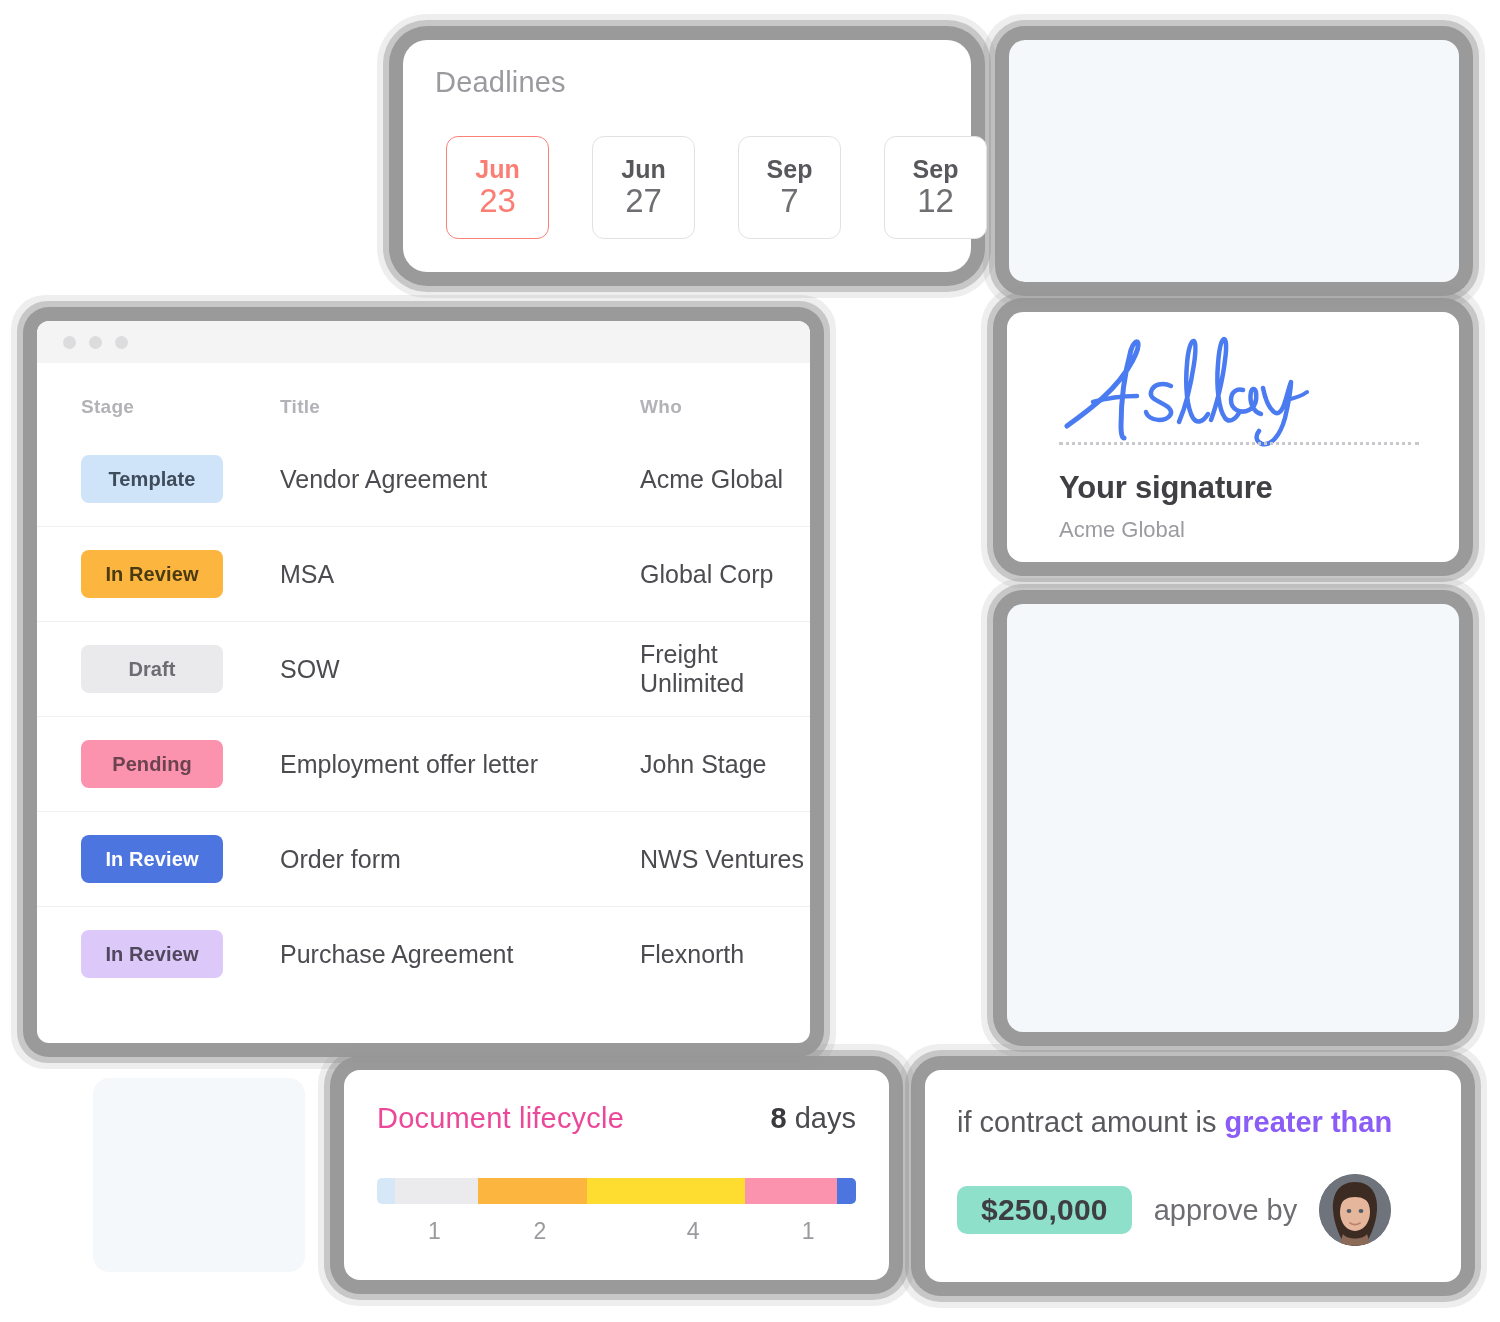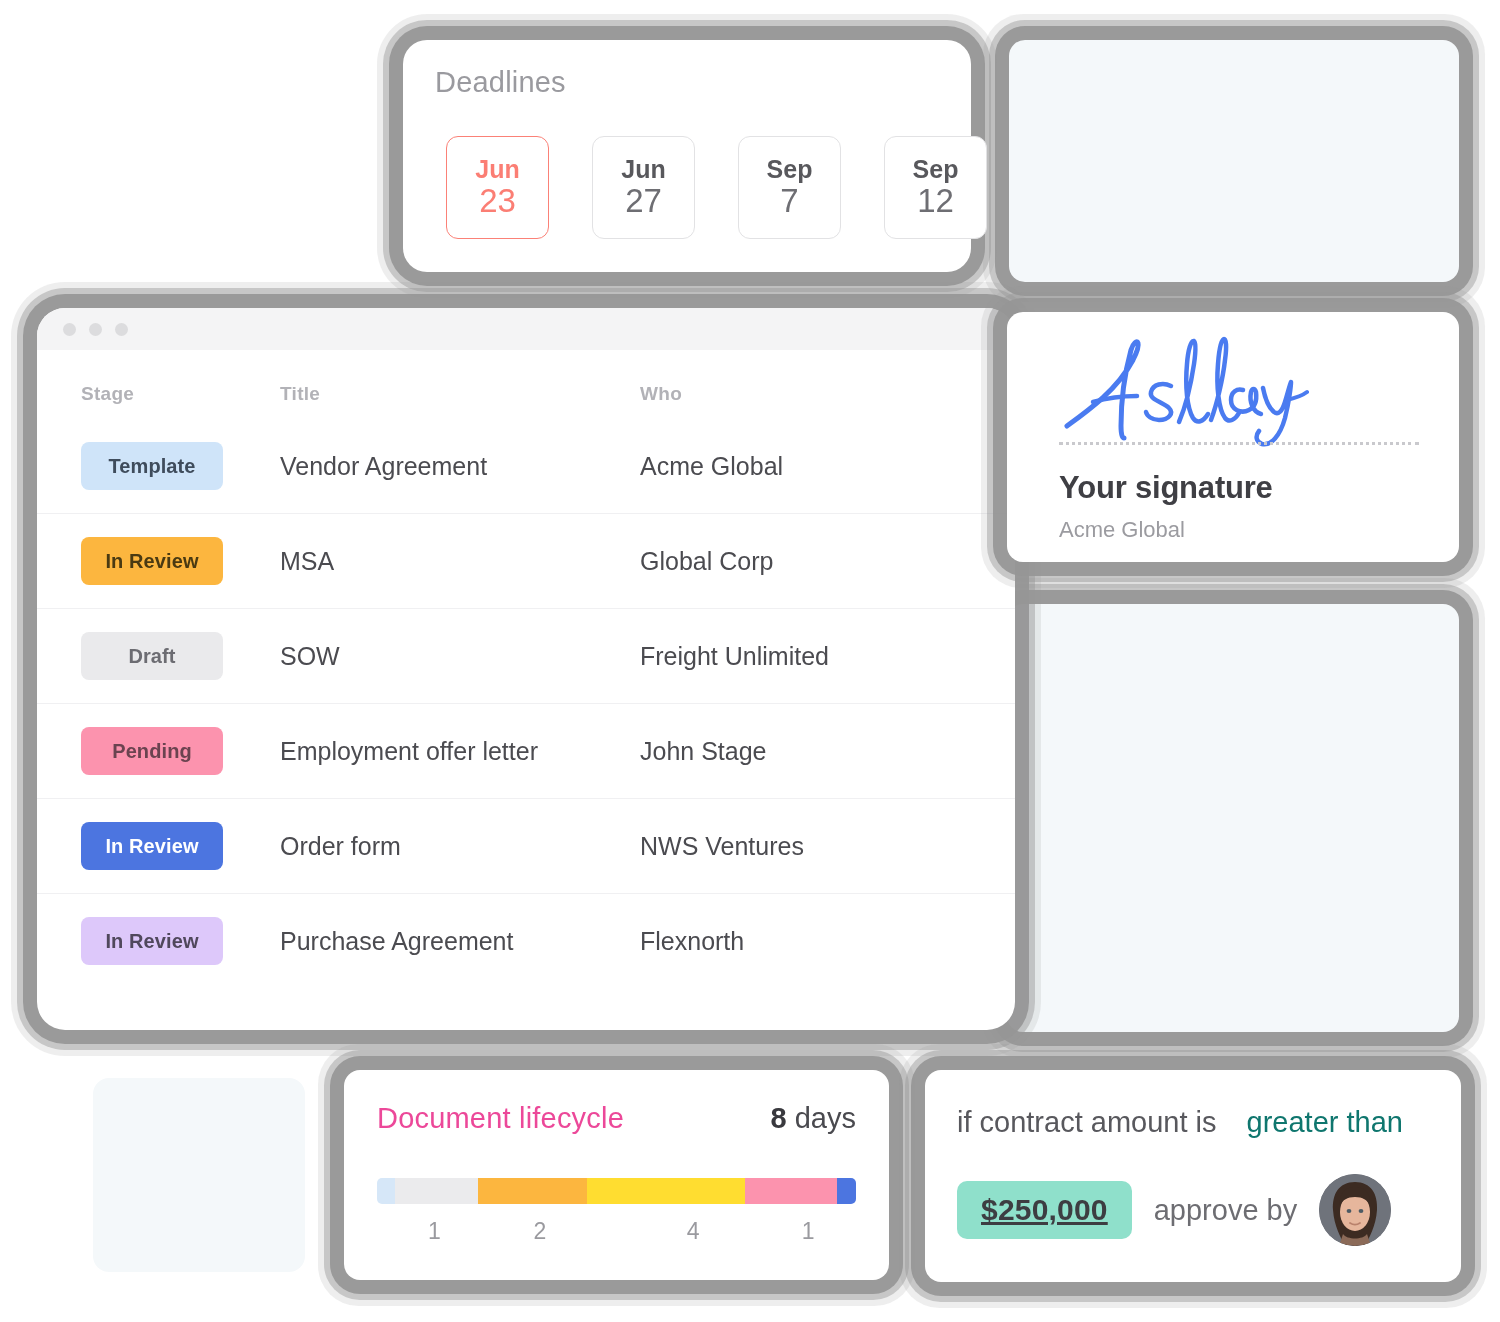--- a/index.html
+++ b/index.html
@@ -38,21 +38,21 @@
   .chip .d{font-size:33px;font-weight:400;color:#6e6e73;line-height:1.12;}
   .chip.urgent{border-color:#fb8177;}
   .chip.urgent .m,.chip.urgent .d{color:#fb7e74;}
 
   
   #ph-topright{left:1009px;top:40px;width:450px;height:242px;border-radius:16px;}
   #ph-midright{left:1007px;top:604px;width:452px;height:428px;border-radius:16px;}
   #ph-bottomleft{left:93px;top:1078px;width:212px;height:194px;border-radius:16px;}
 
   
-  #window{left:37px;top:308px;width:978px;height:722px;border-radius:28px;overflow:hidden;background:#fff;}
+  #window{left:37px;top:321px;width:773px;height:722px;border-radius:12px;overflow:hidden;background:#fff;}
   .titlebar{height:42px;background:#f4f4f5;display:flex;align-items:center;padding-left:26px;gap:13px;}
   .dot{width:13px;height:13px;border-radius:50%;background:#dcdcde;}
   .tbl{padding:0;}
   .thead{display:flex;padding:33px 0 14px 0;}
   .thead span{
     font-size:19px;font-weight:700;color:#b2b2b7;letter-spacing:.3px;
   }
   .c1{width:243px;padding-left:44px;box-sizing:border-box;}
   .c2{width:360px;}
   .c3{flex:1;}
@@ -79,25 +79,25 @@
   .lc-days{font-size:29px;color:#4a4a4f;font-weight:400;}
   .lc-days b{font-weight:700;color:#39393e;}
   .lc-bar{position:absolute;left:33px;top:108px;right:33px;height:26px;border-radius:5px;overflow:hidden;display:flex;}
   .lc-seg{height:100%;}
   .lc-ticks{position:absolute;left:33px;top:148px;right:33px;display:flex;}
   .lc-tick{font-size:23px;color:#9a9a9f;text-align:center;}
 
   
   #approval{left:925px;top:1070px;width:536px;height:212px;border-radius:16px;}
   .ap-line1{position:absolute;left:32px;top:36px;right:20px;font-size:29px;color:#58585d;white-space:nowrap;}
-  .ap-line1 b{color:#0f766e;font-weight:400;margin-left:22px;}
+  .ap-line1 b{color:#8b5cf6;font-weight:700;}
   .ap-row{position:absolute;left:32px;top:104px;right:28px;display:flex;align-items:center;gap:22px;}
   .ap-amount{
-    background:#8fe0cb;border-radius:10px;height:58px;display:flex;align-items:center;
-    padding:0 24px;font-size:30px;font-weight:700;color:#3d3d42;letter-spacing:.2px;text-decoration:underline;
+    background:#8fe0cb;border-radius:10px;height:48px;display:flex;align-items:center;
+    padding:0 24px;font-size:30px;font-weight:700;color:#3d3d42;letter-spacing:.2px;
   }
   .ap-by{font-size:29px;color:#6d6d72;}
   .ap-avatar{
     width:72px;height:72px;border-radius:50%;overflow:hidden;position:relative;
     background:#6f727a;box-shadow:0 0 0 5px #fff,0 1px 4px rgba(0,0,0,.18);flex:0 0 auto;
   }
 </style>
 </head>
 <body>
 

